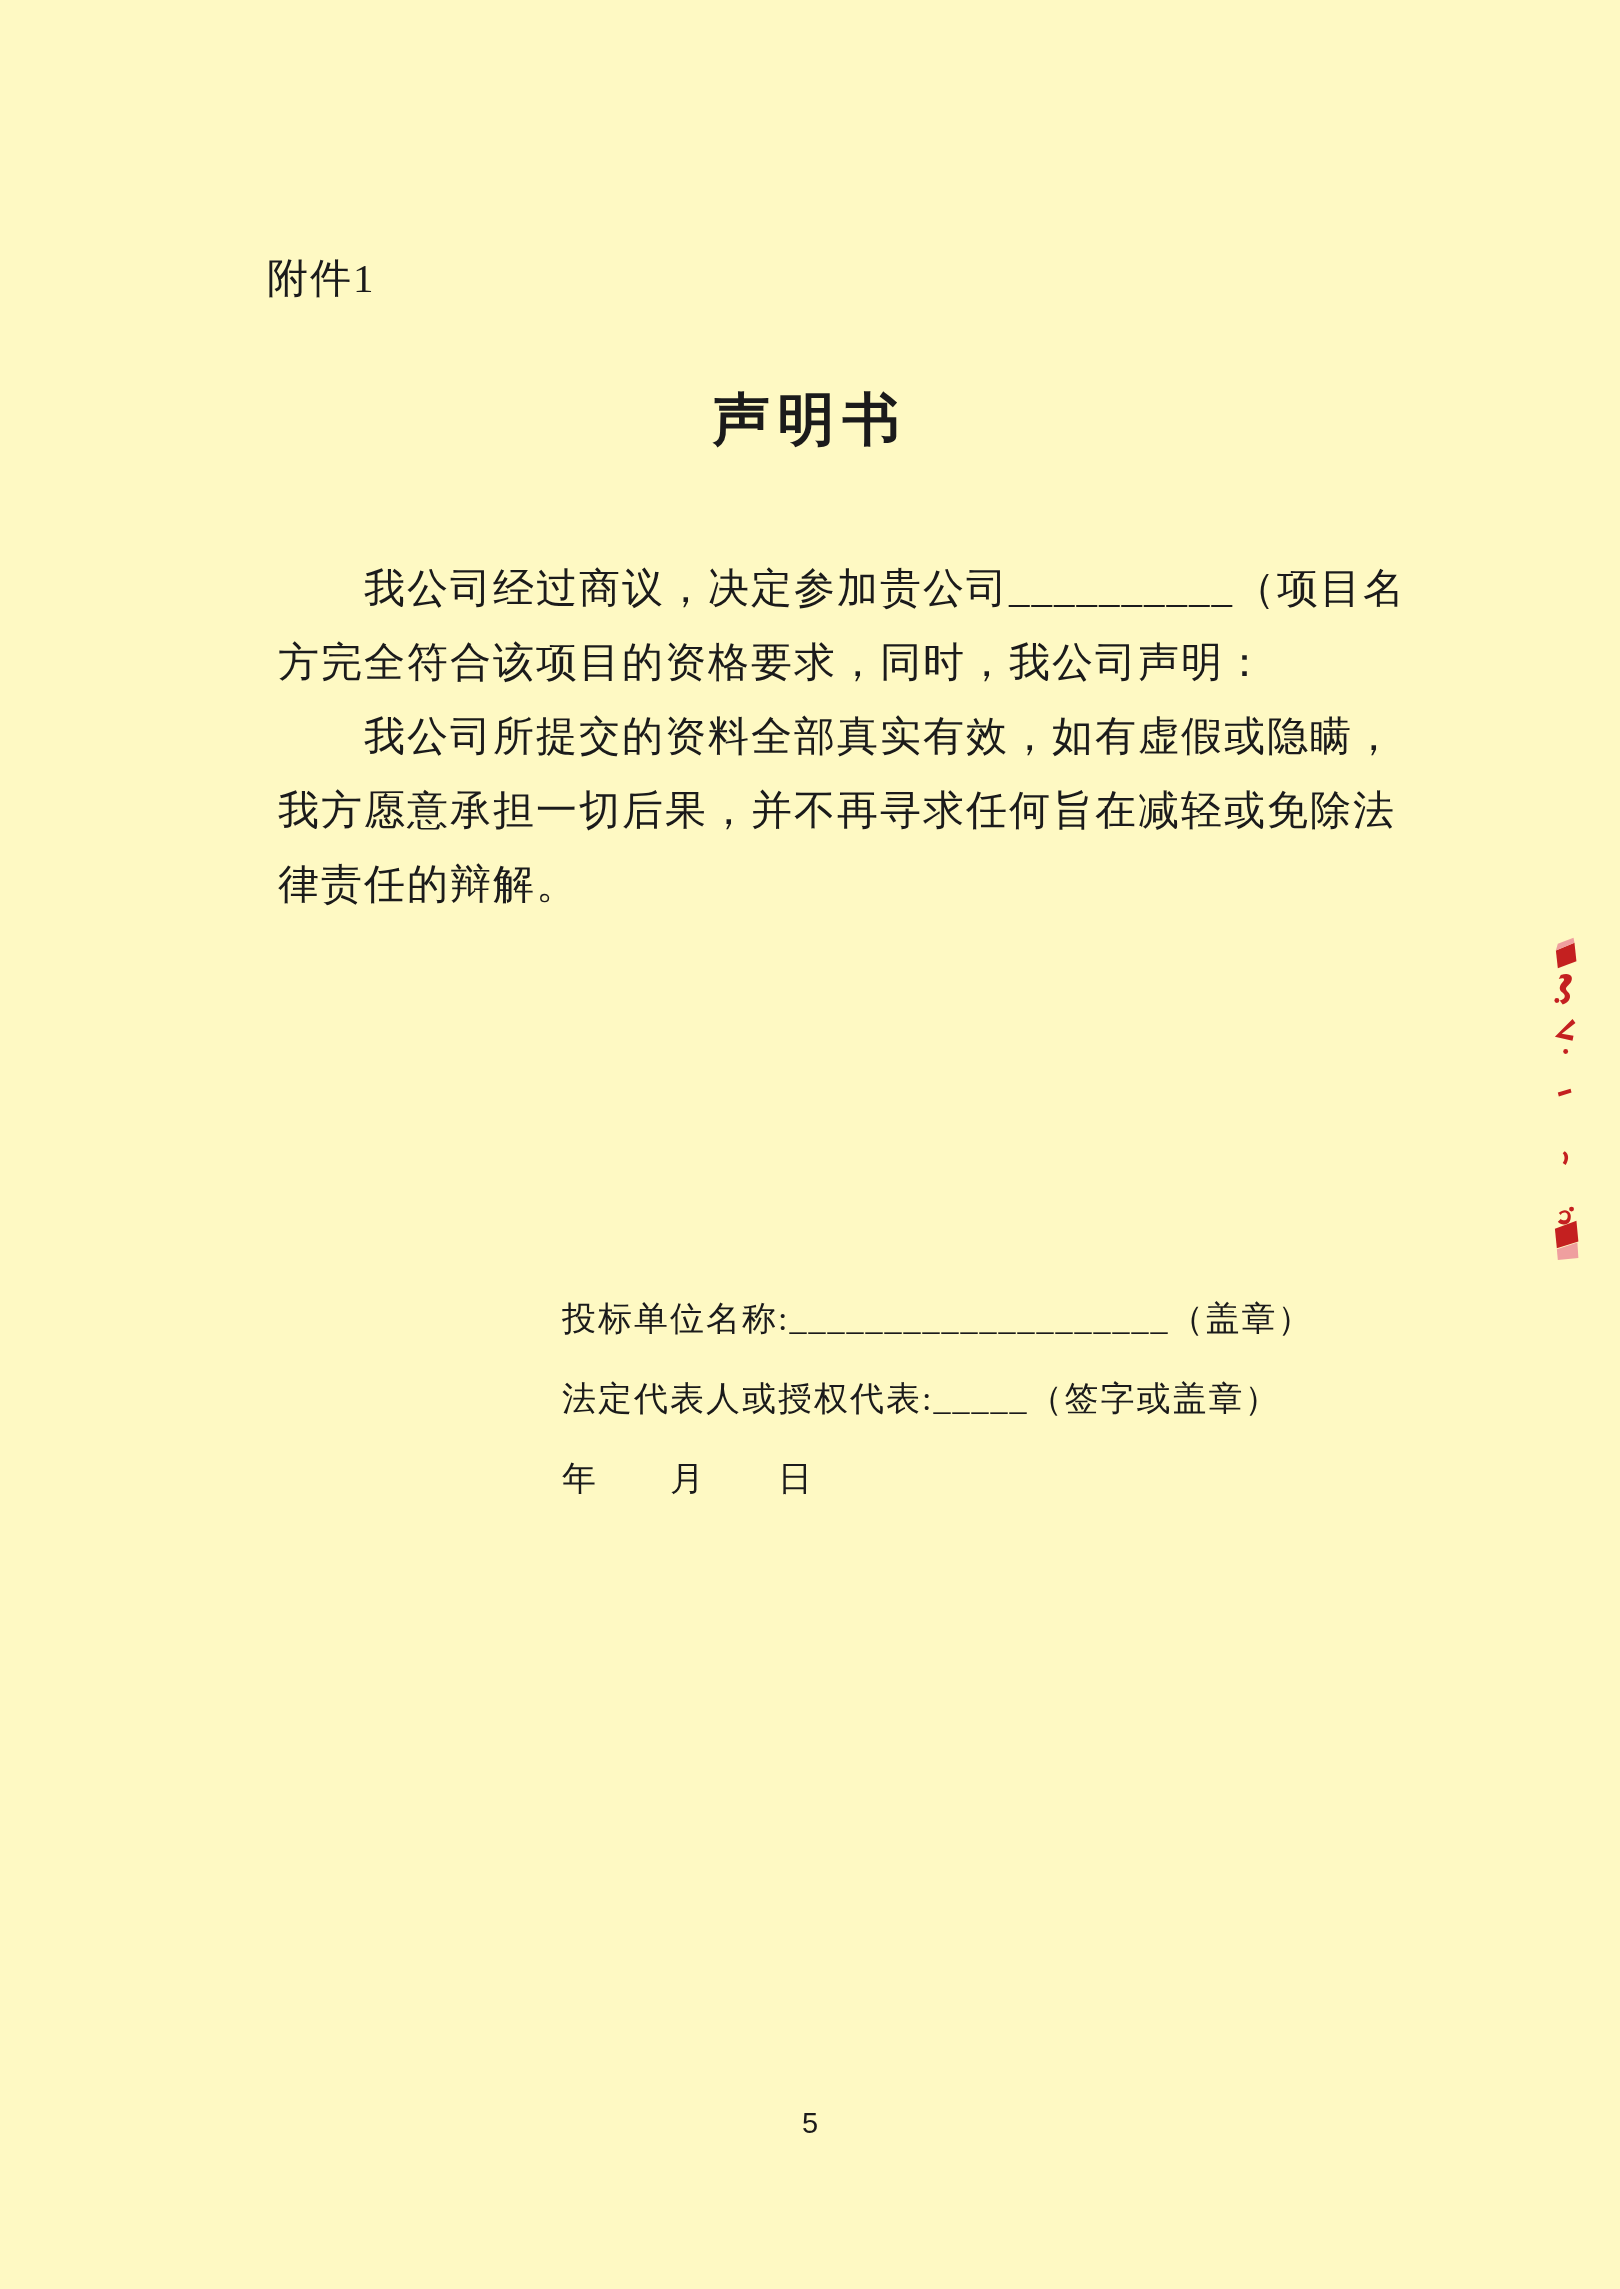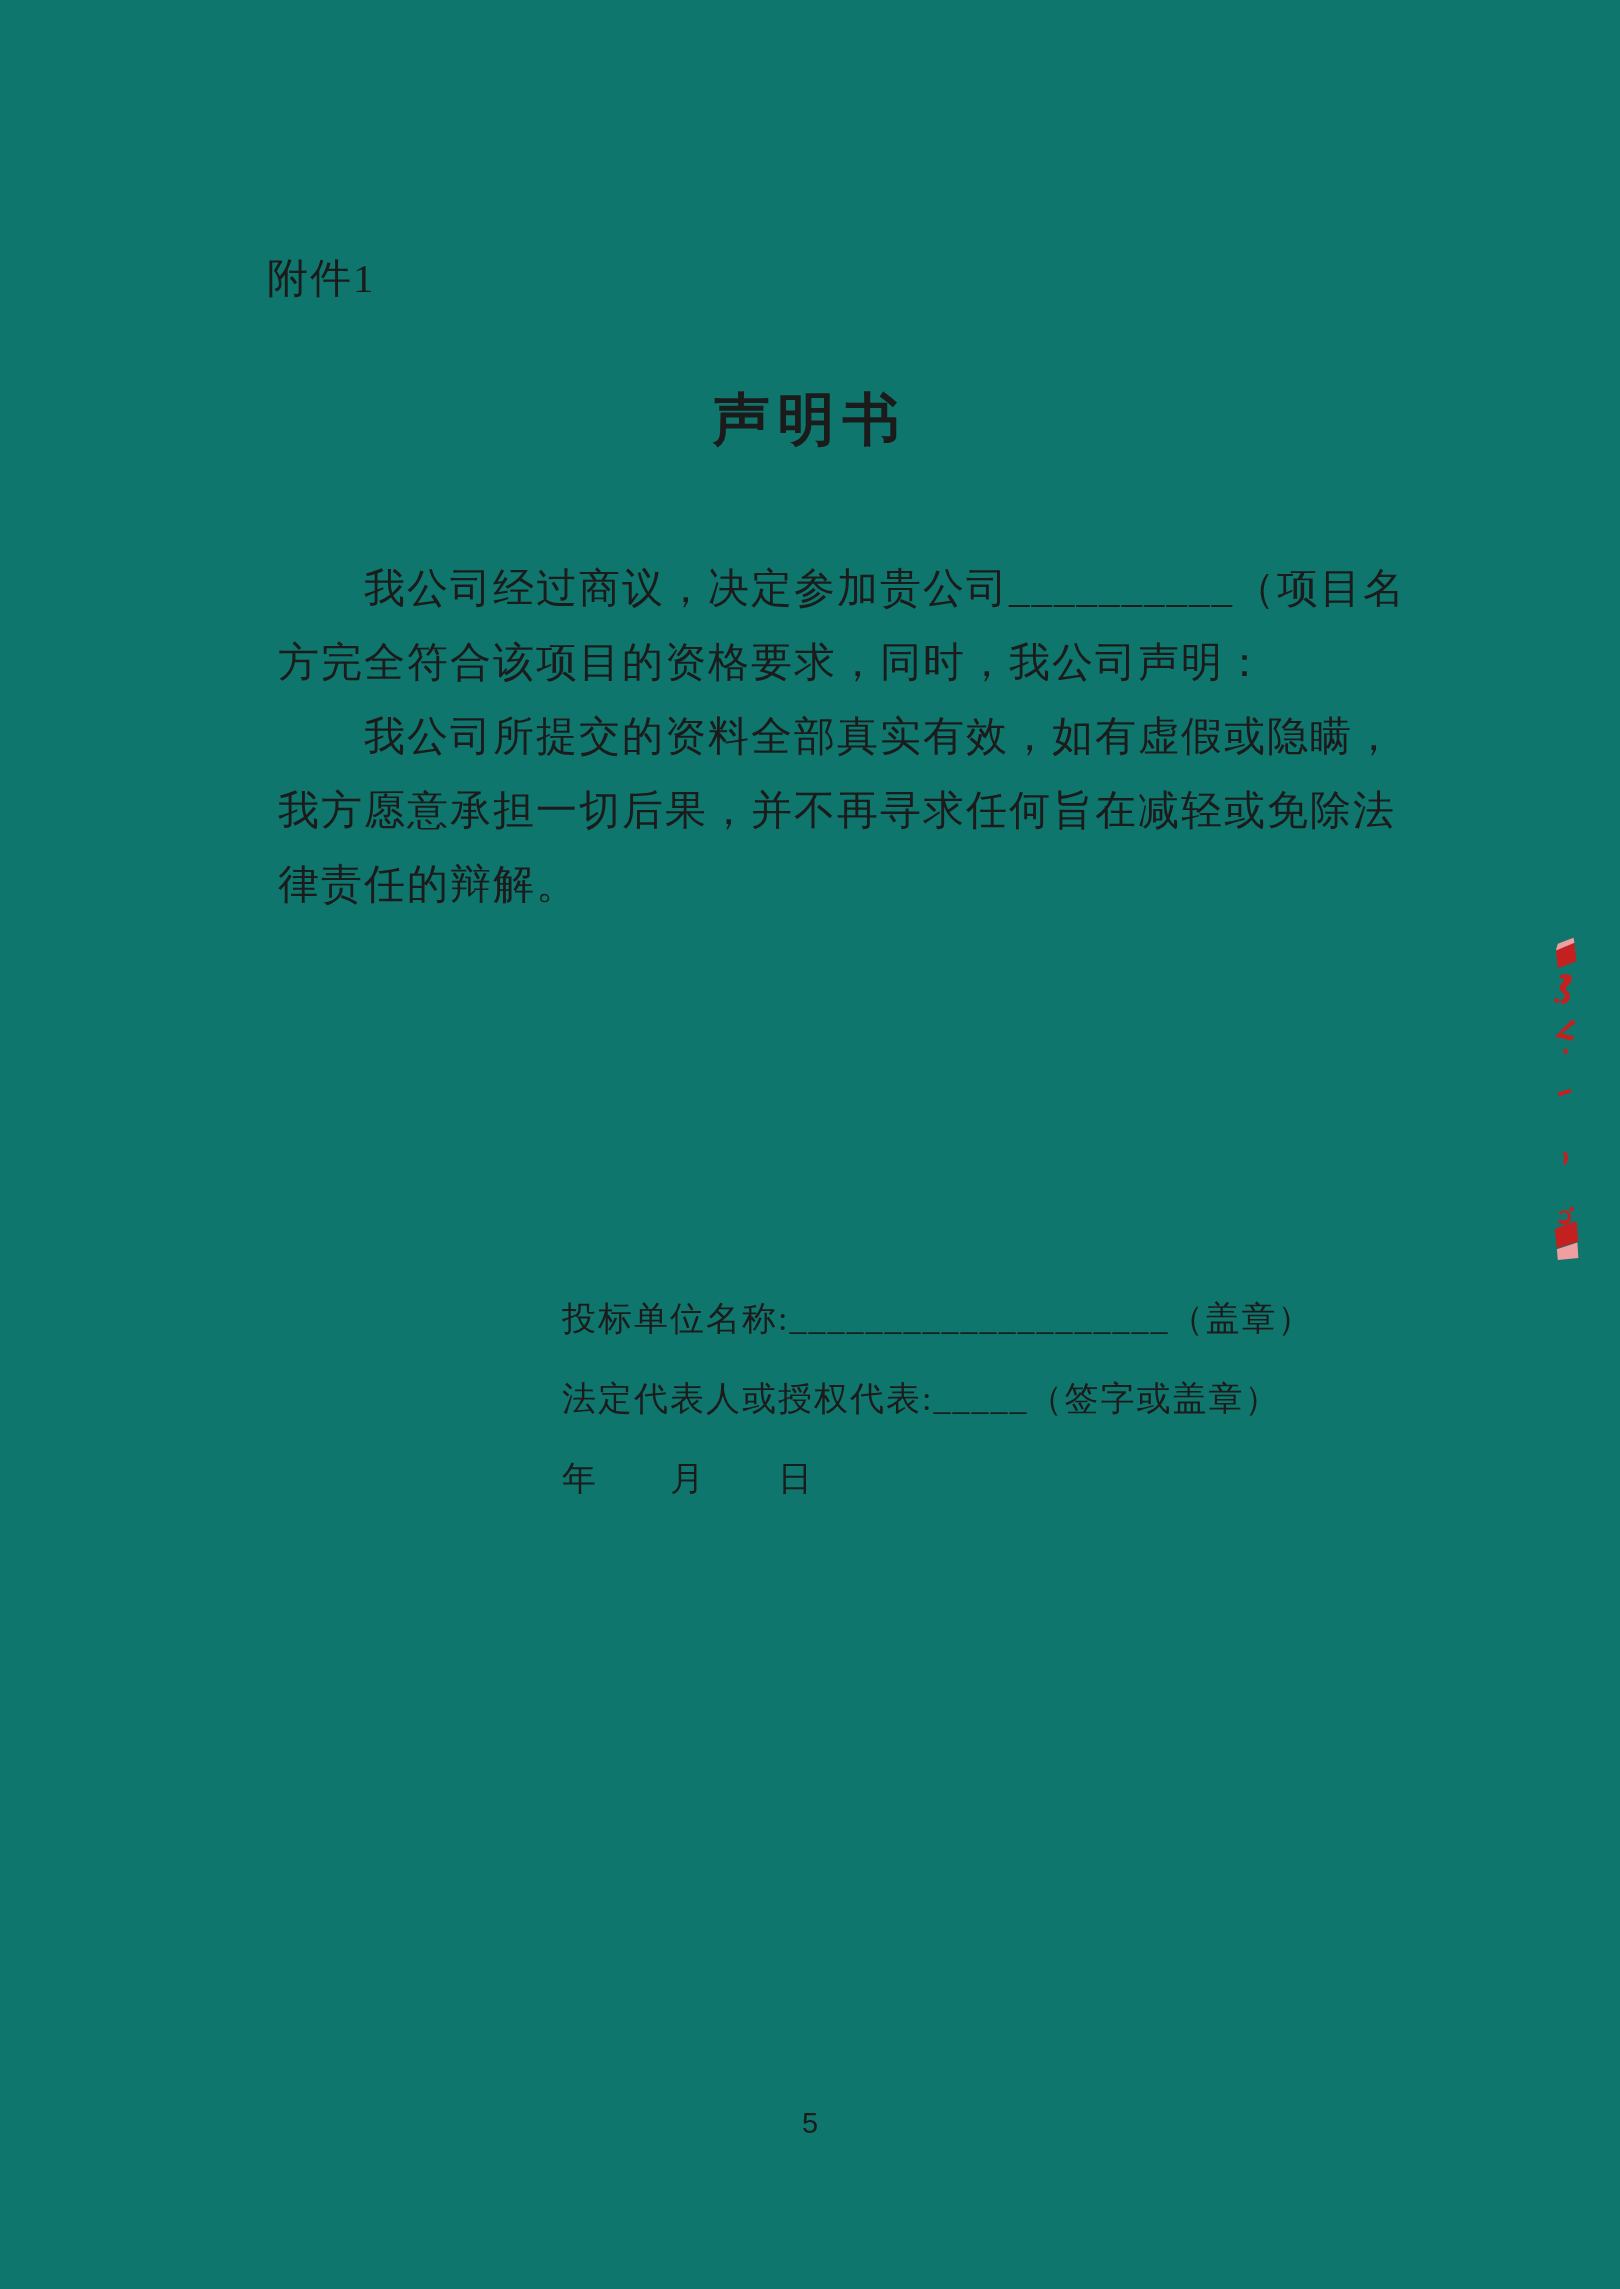--- a/index.html
+++ b/index.html
@@ -2,21 +2,21 @@
 <html><head>
 <meta charset="utf-8">
 <style>
   * { margin: 0; padding: 0; box-sizing: border-box; }
   html, body { background: #9a9a9a; }
   .page {
     position: relative;
     width: 1620px;
     height: 2290px;
     margin: 0 auto;
-    background: #0f766e;
+    background: #fef9c3;
     font-family: "Liberation Serif", "DejaVu Serif", serif;
     color: #1b1b1b;
     overflow: hidden;
   }
   .attachment-label {
     position: absolute;
     left: 267px;
     top: 251px;
     font-size: 41px;
     letter-spacing: 2px;

